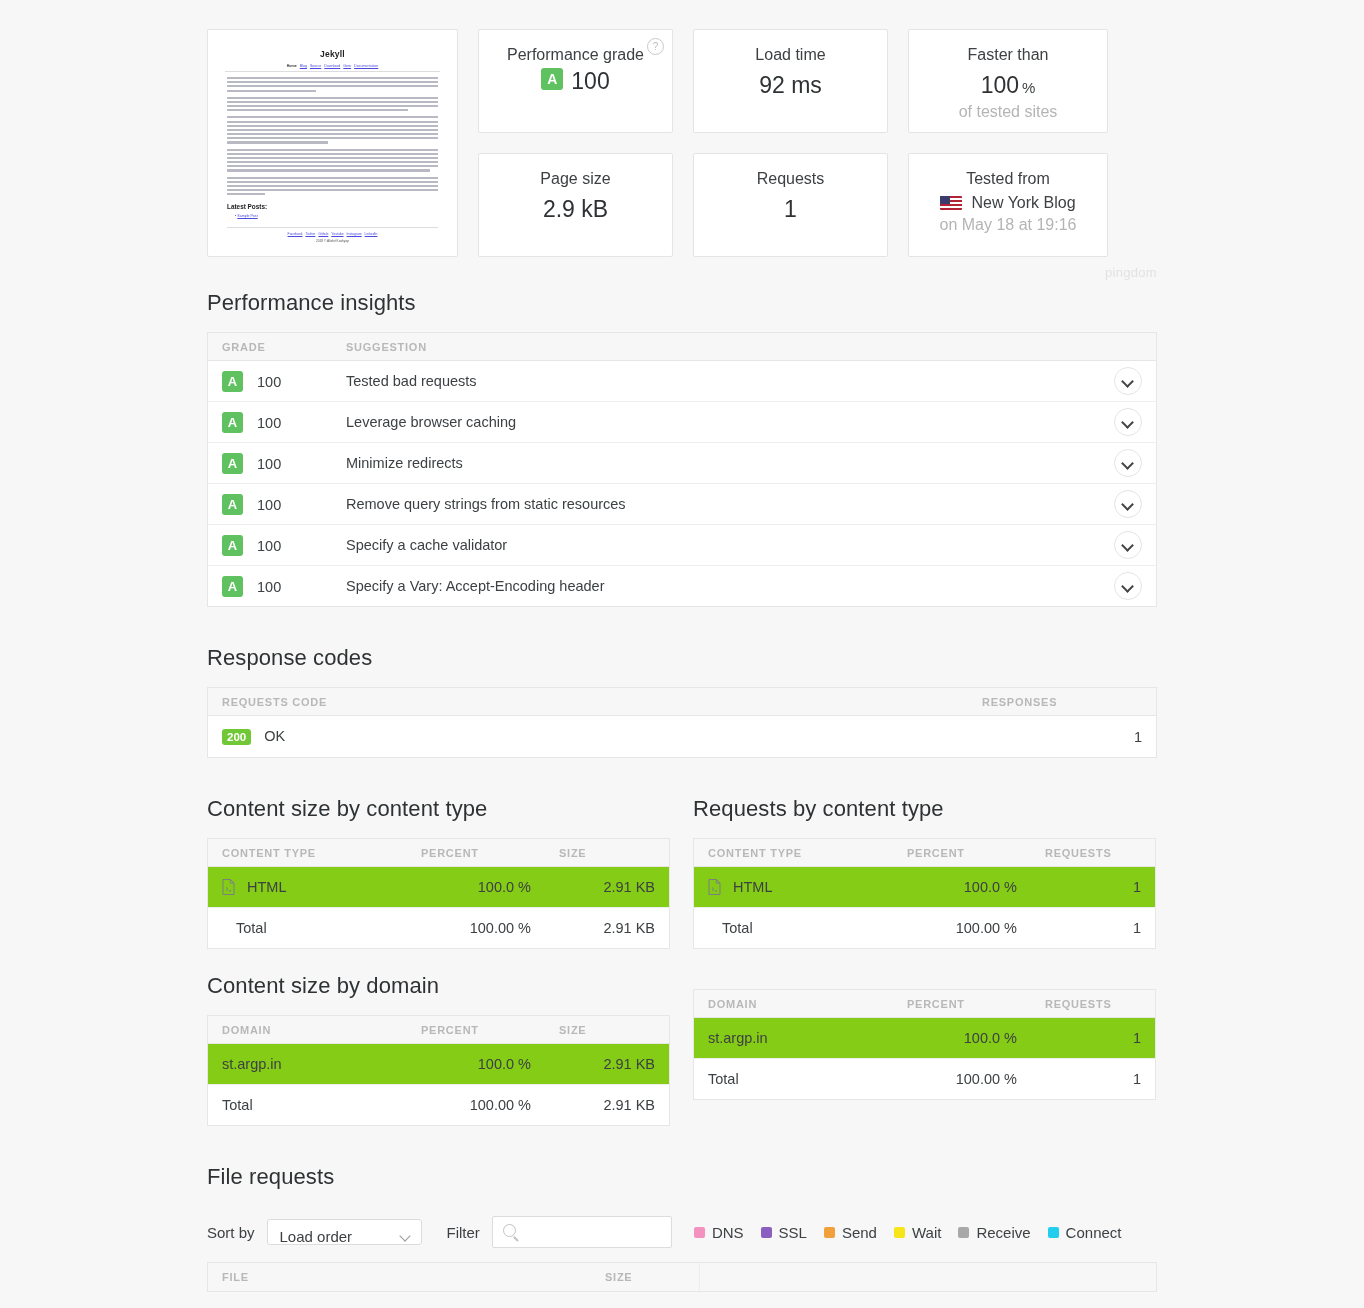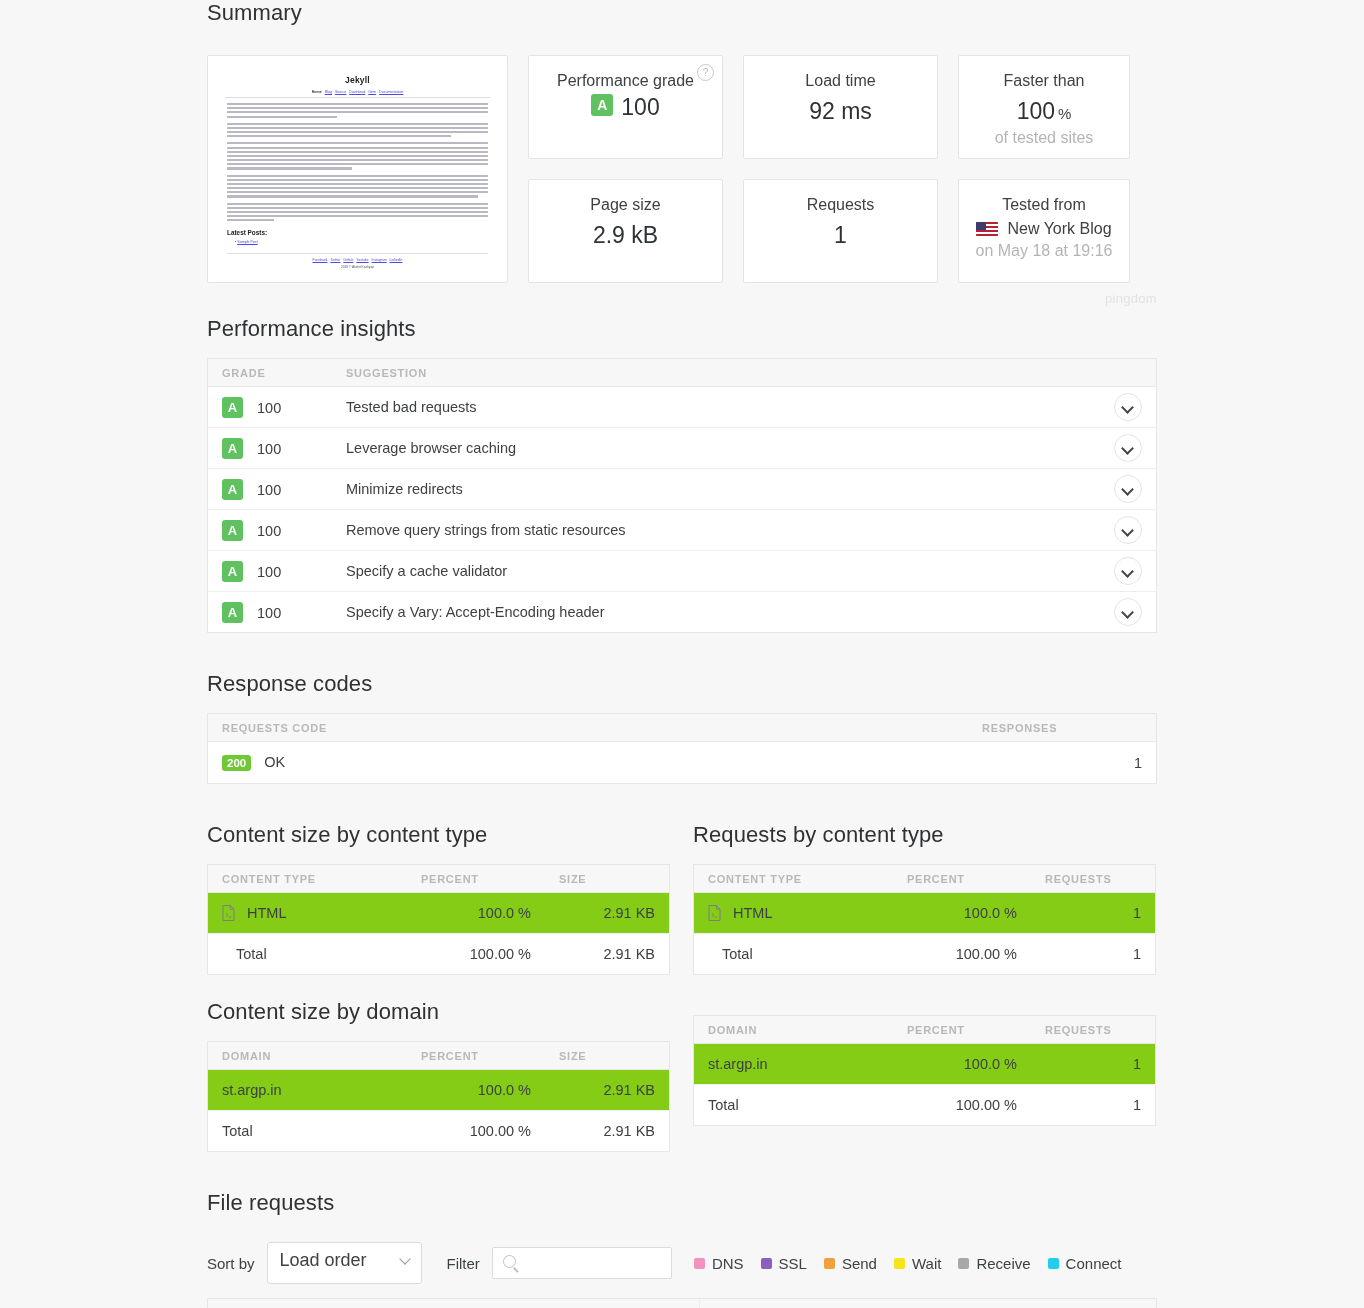--- a/index.html
+++ b/index.html
@@ -34,21 +34,21 @@
     letter-spacing: 0.1px;
   }
 
   
   .summary-grid {
     display: flex;
     gap: 20px;
     margin-top: 29px;
   }
   .thumb-card {
-    width: 301px;
+    width: 251px;
     height: 228px;
     background: #fff;
     border: 1px solid #e4e4e4;
     border-radius: 2px;
     box-sizing: border-box;
     padding: 8px 9px;
     overflow: hidden;
   }
   .thumb-inner {
     width: 100%;
@@ -120,21 +120,21 @@
     background: #fff;
     border: 1px solid #e4e4e4;
     border-radius: 2px;
     box-sizing: border-box;
     width: 195px;
     height: 104px;
     position: relative;
     text-align: center;
     padding-top: 14px;
   }
-  .stat-card.wide { width: 172px; }
+  .stat-card.wide { width: 200px; }
   .stat-label {
     font-size: 16px;
     color: #3d4144;
     line-height: 21px;
     font-weight: 400;
   }
   .stat-value {
     font-size: 23px;
     color: #2f3234;
     margin-top: 7px;
@@ -290,26 +290,26 @@
 
   
   .controls {
     display: flex;
     align-items: center;
     margin-top: 26px;
     gap: 0;
   }
   .sortby-label { font-size: 15px; color: #3d4144; margin-right: 12px; }
   .select-box {
-    width: 155px; height: 42px;
+    width: 155px; height: 26px;
     border: 1px solid #dcdcdc;
     background: #fff;
     border-radius: 3px;
     position: relative;
-    font-size: 18px;
+    font-size: 15px;
     color: #3d4144;
     line-height: 34px;
     padding-left: 12px;
     box-sizing: border-box;
   }
   .select-box .caret {
     position: absolute; right: 12px; top: 12px;
     width: 7px; height: 7px;
     border-right: 1.6px solid #9a9a9a;
     border-bottom: 1.6px solid #9a9a9a;
@@ -368,21 +368,20 @@
     background: #f7f7f7;
     border-left: 1px solid #ededed;
   }
 </style>
 </head>
 <body>
 
 <div class="page">
   <div class="wrap">
 
-    <h2 class="section-title">Summary</h2>
 
     <div class="summary-grid">
 
       <div class="thumb-card">
         <div class="thumb-inner">
           <div class="th-title">Jekyll</div>
           <div class="th-nav">
             <b>Home</b>
             <a>Blog</a>
             <a>Source</a>

